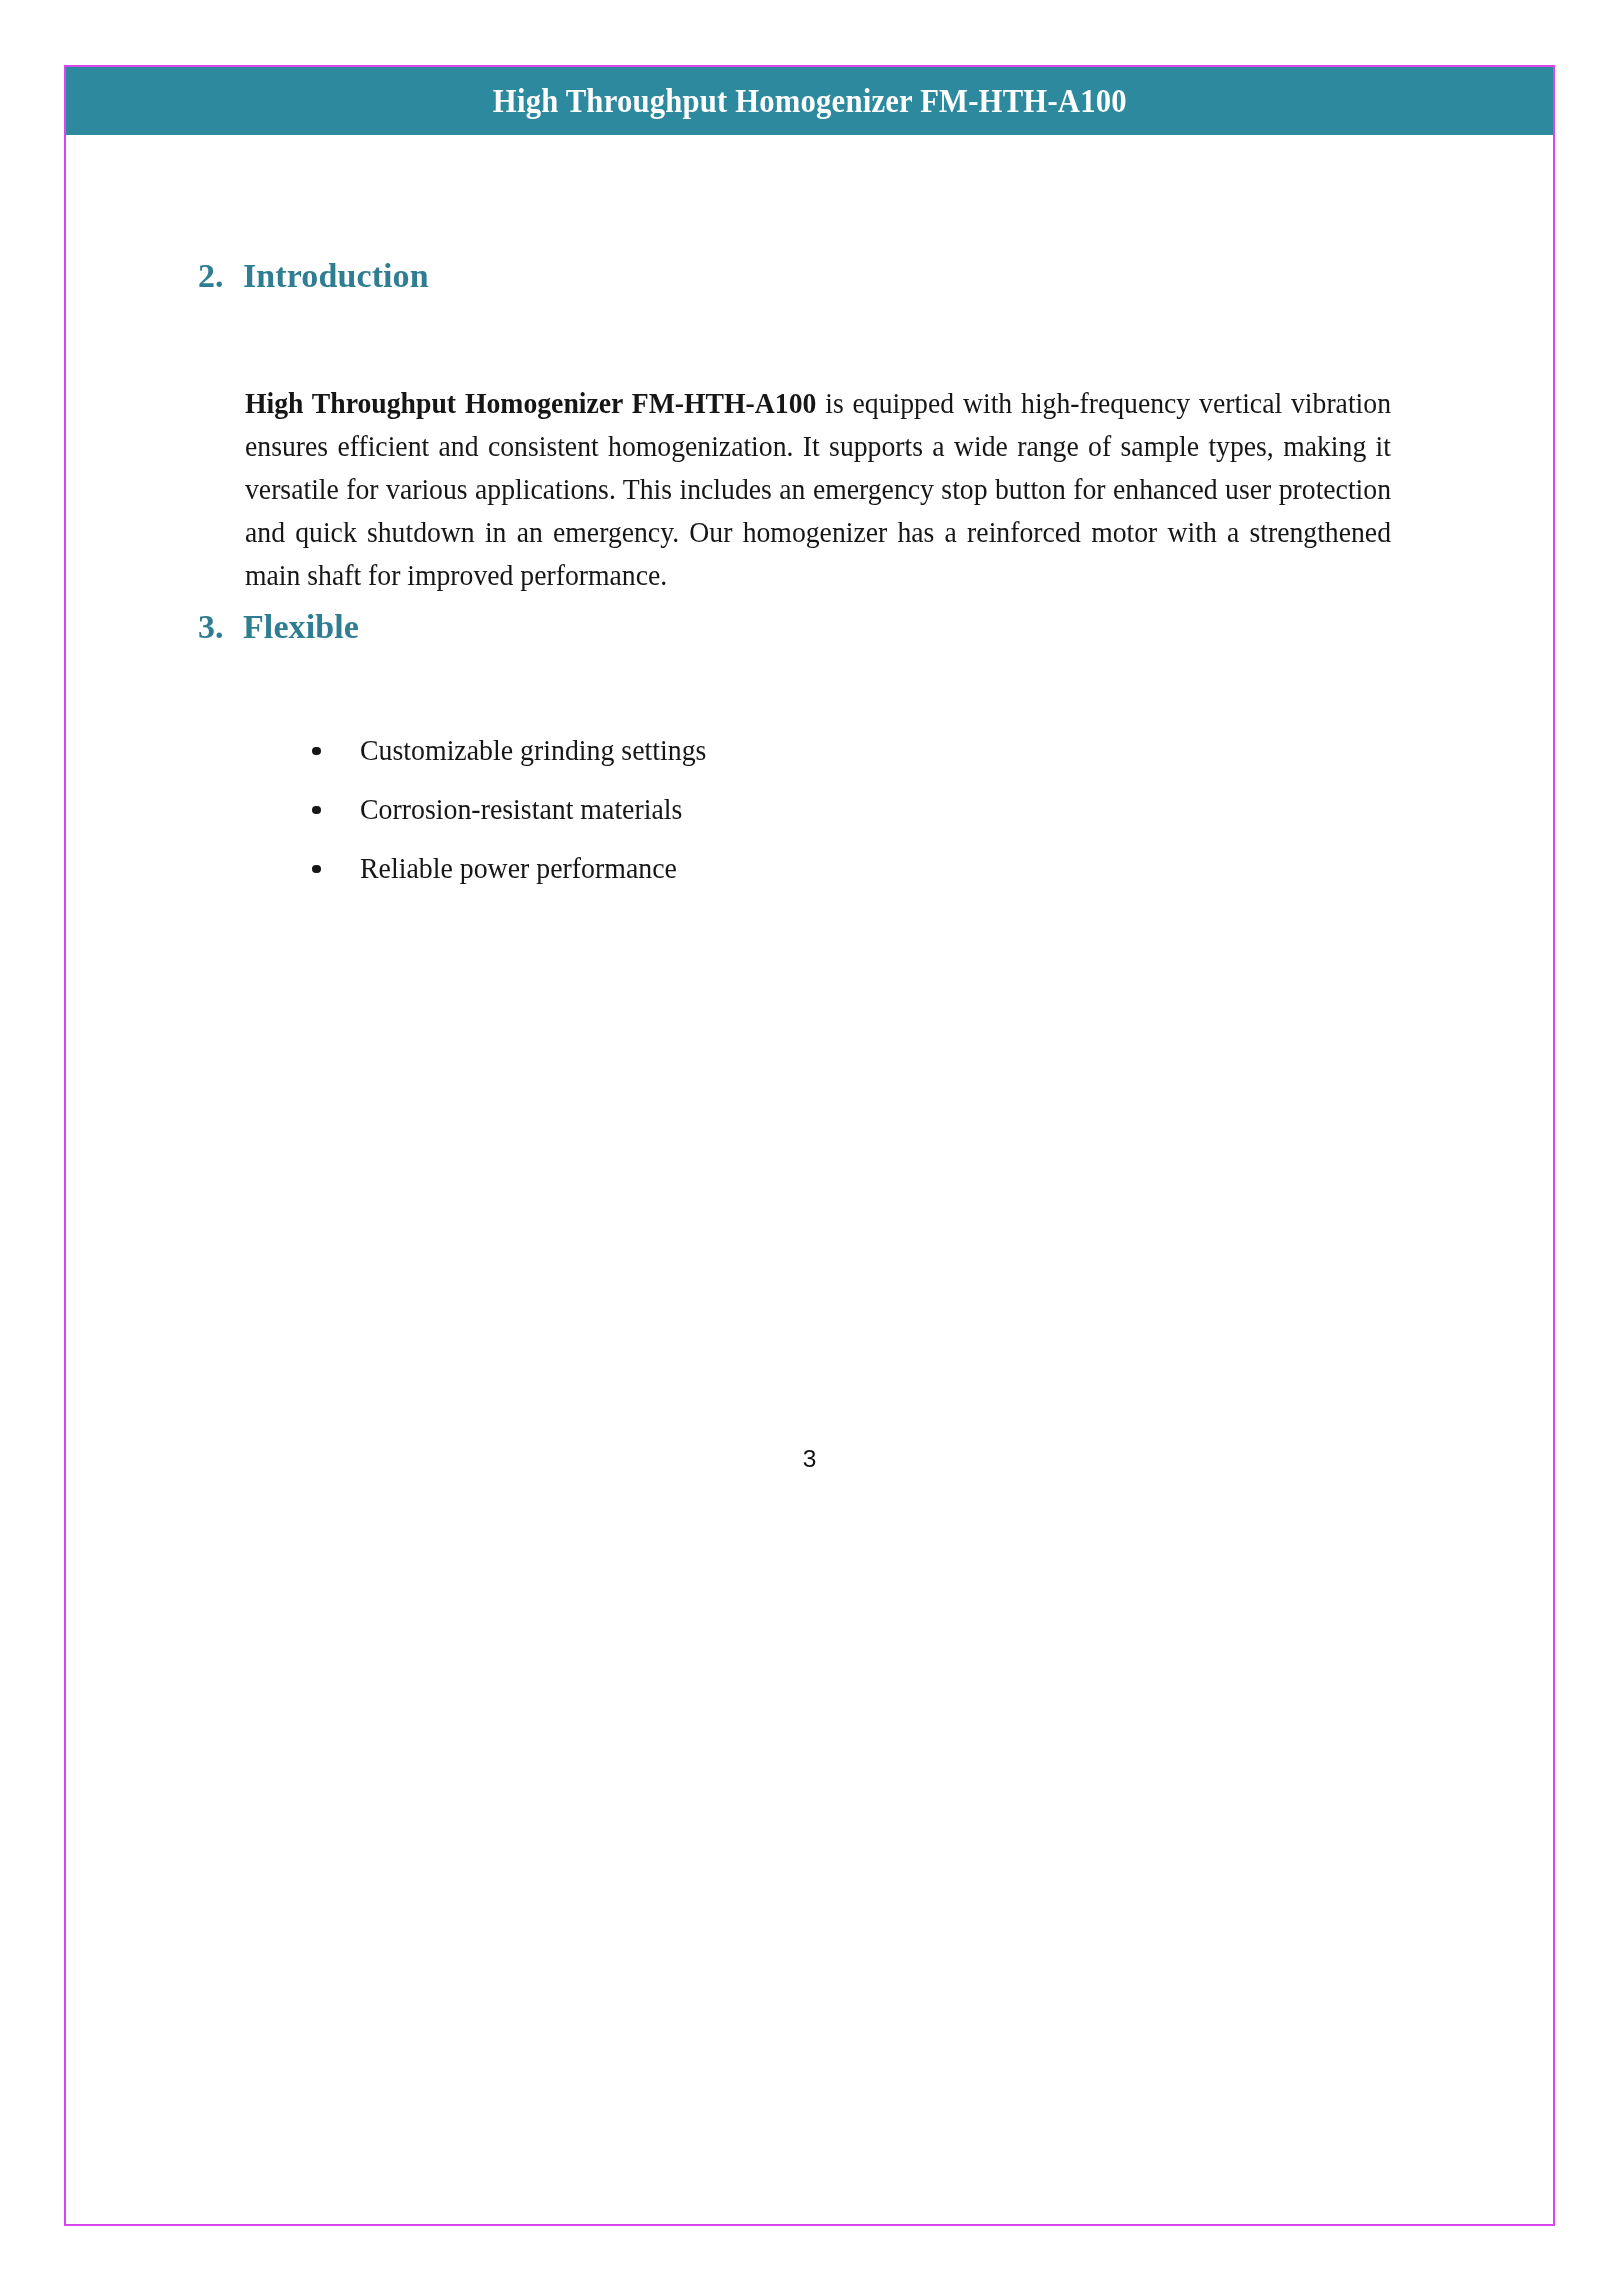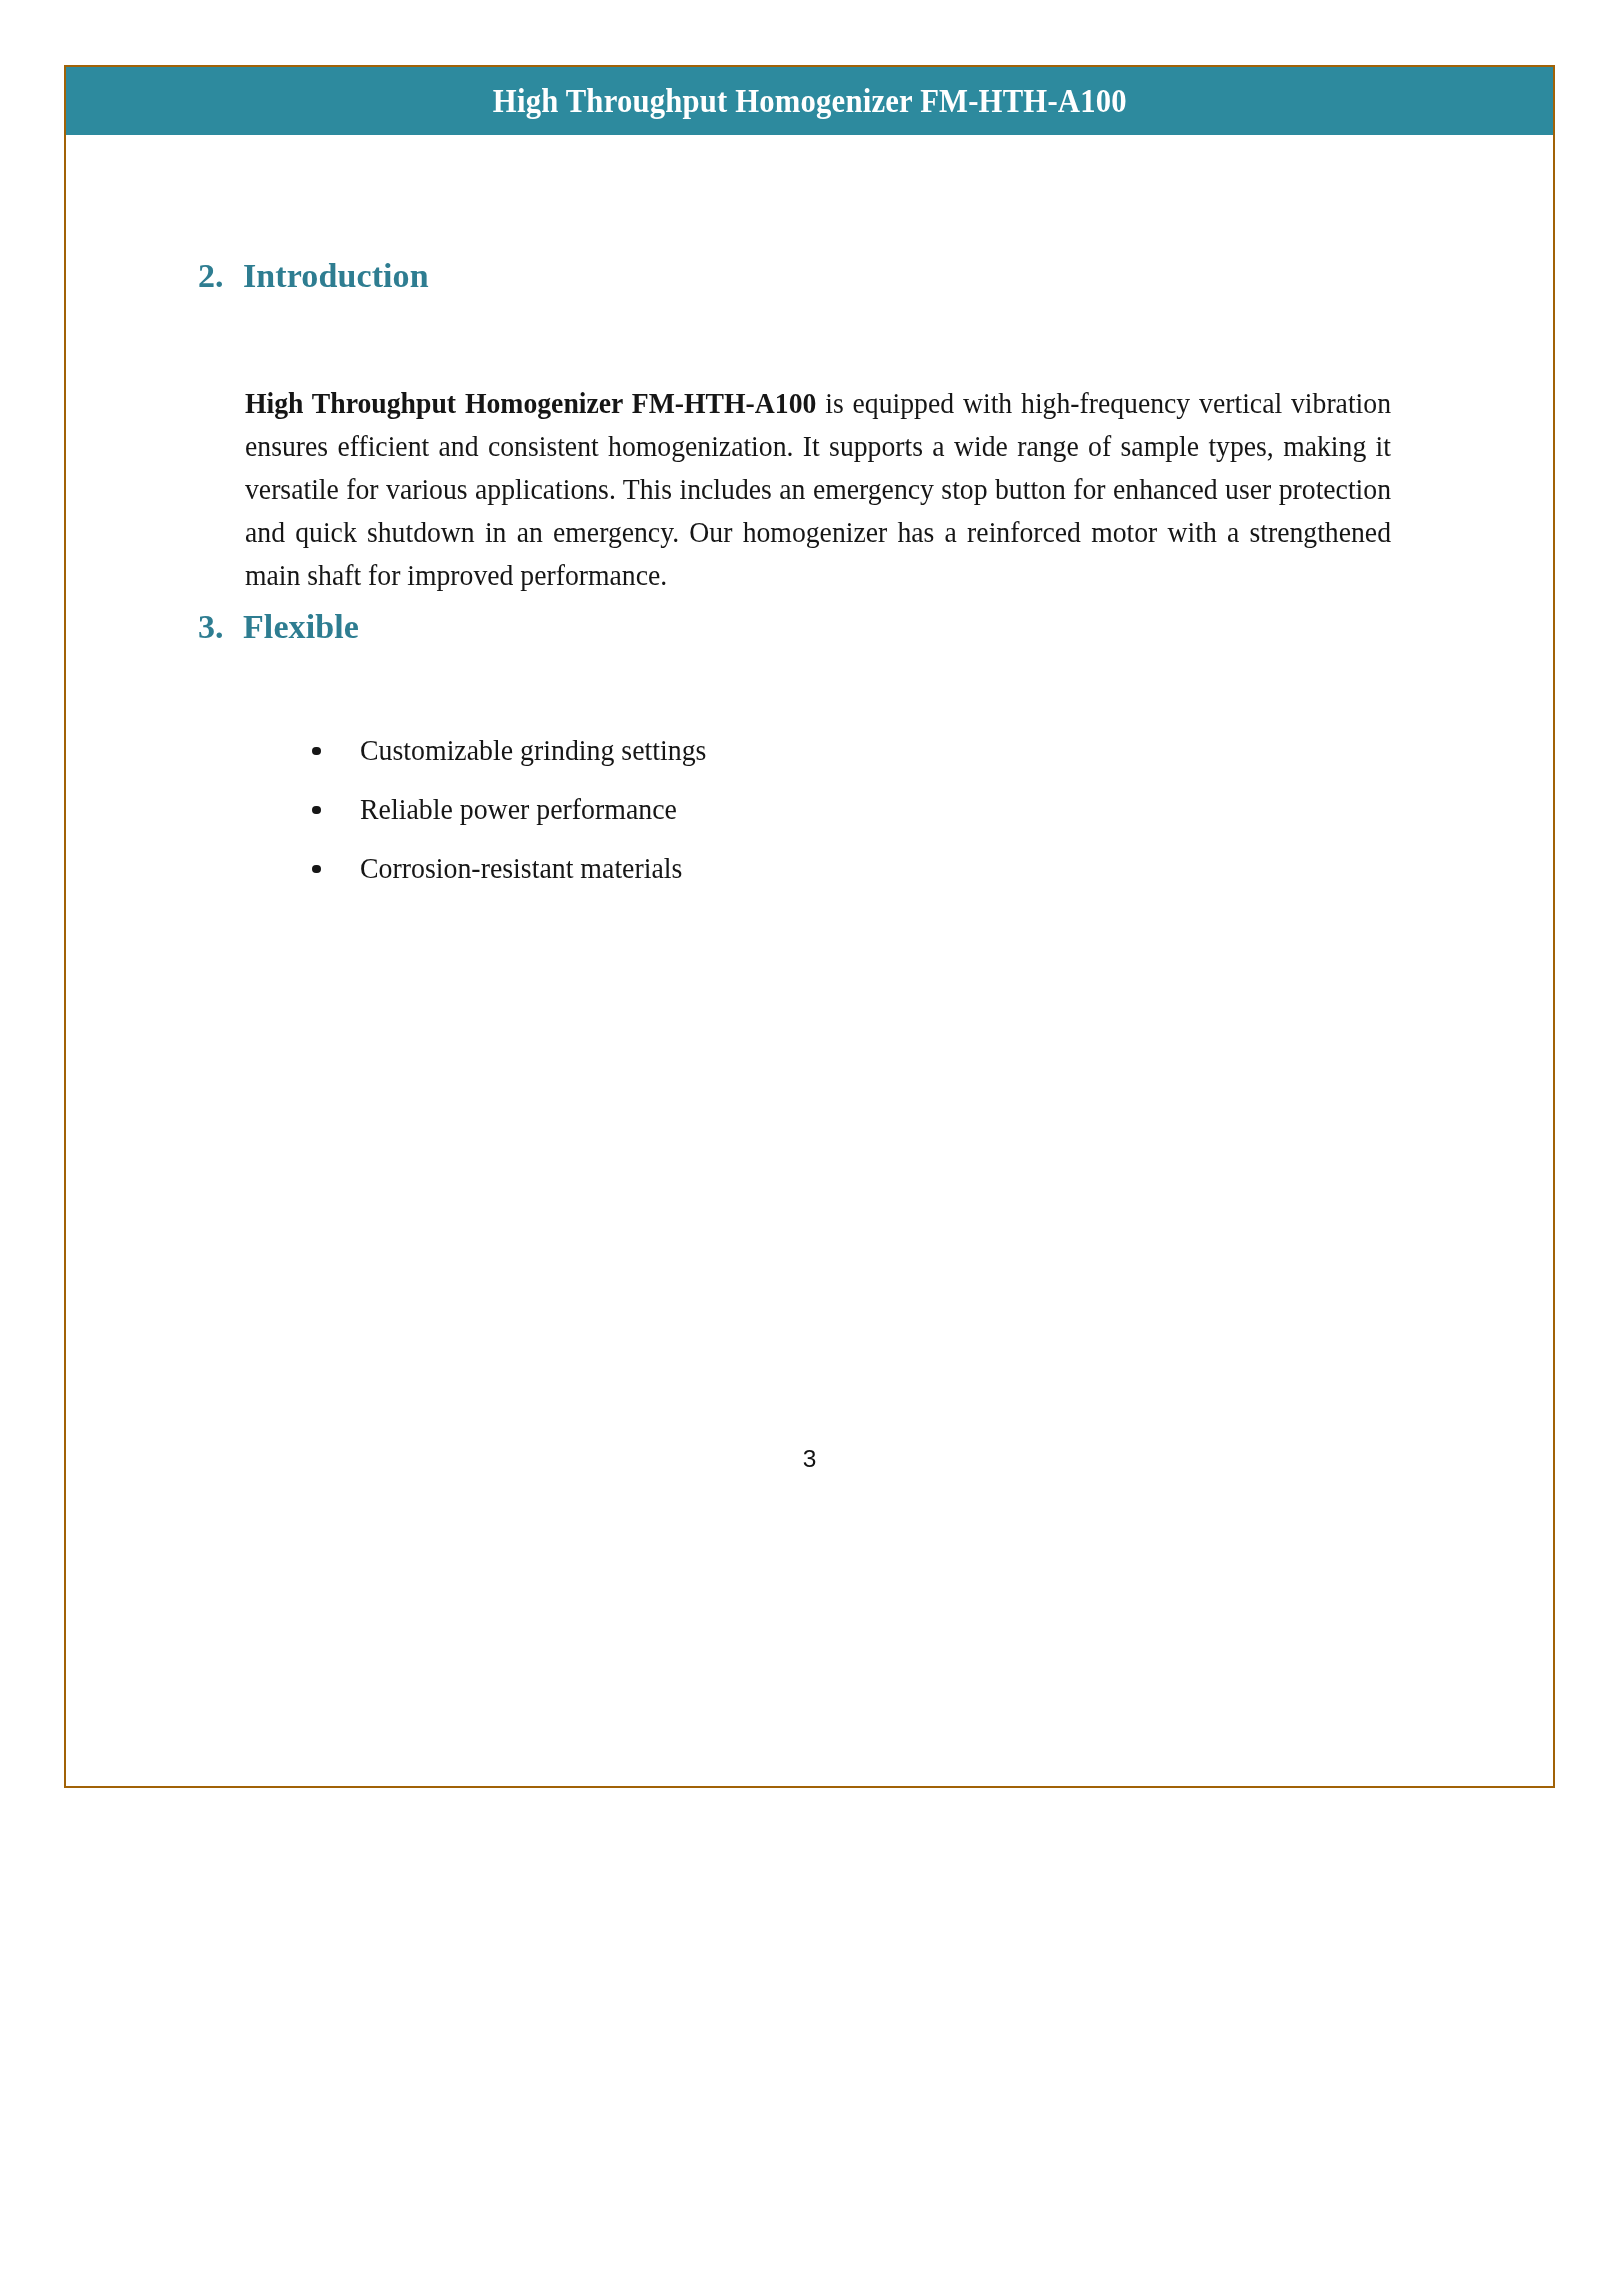--- a/index.html
+++ b/index.html
@@ -12,22 +12,22 @@
     height: 2293px;
     font-family: "Liberation Serif", "DejaVu Serif", serif;
     -webkit-font-smoothing: antialiased;
   }
 
   .page-sheet {
     position: absolute;
     left: 64px;
     top: 65px;
     width: 1491px;
-    height: 1723px;
-    border: 2px solid #a16207;
+    height: 2161px;
+    border: 2px solid #d946ef;
     box-sizing: border-box;
     background: #ffffff;
   }
 
   .header-band {
     position: absolute;
     left: 0;
     top: 0;
     width: 100%;
     height: 68px;
@@ -172,25 +172,25 @@
       <span class="sec-label">Flexible</span>
     </div>
 
     <ul class="feature-list">
       <li class="feature-item">
         <span class="bullet-dot"></span>
         <span class="feature-text">Customizable grinding settings</span>
       </li>
       <li class="feature-item">
         <span class="bullet-dot"></span>
-        <span class="feature-text">Reliable power performance</span>
+        <span class="feature-text">Corrosion-resistant materials</span>
       </li>
       <li class="feature-item">
         <span class="bullet-dot"></span>
-        <span class="feature-text">Corrosion-resistant materials</span>
+        <span class="feature-text">Reliable power performance</span>
       </li>
     </ul>
 
     <div class="page-number">3</div>
 
   </div>
 </div>
 
 
 </body></html>

